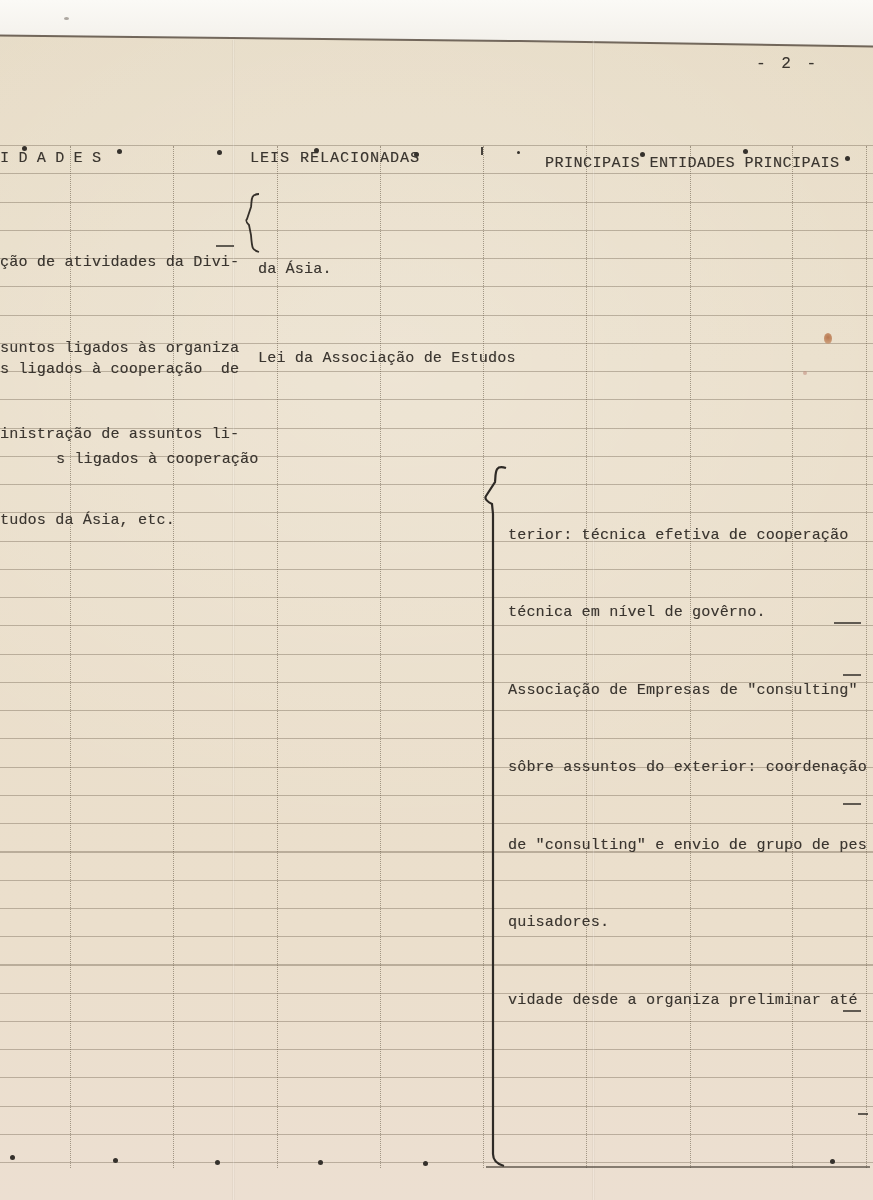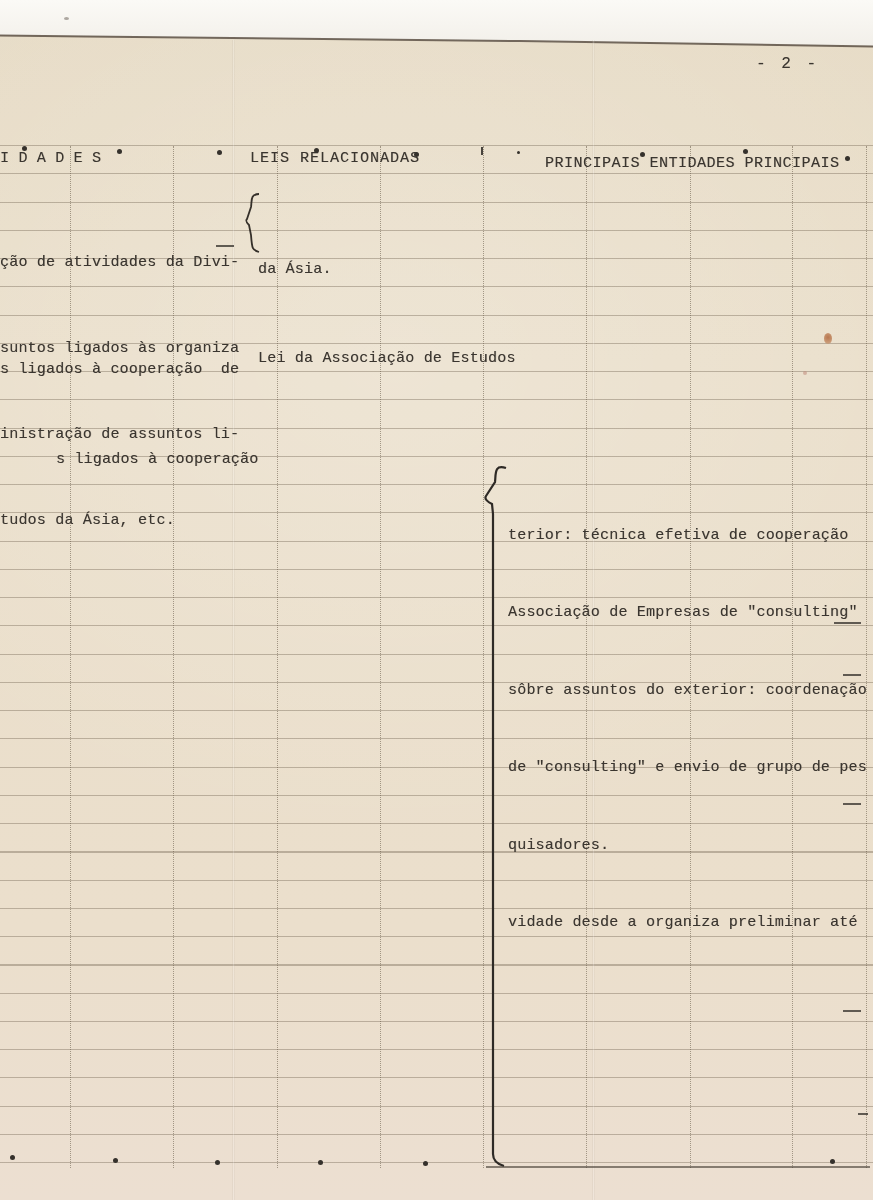--- a/index.html
+++ b/index.html
@@ -96,20 +96,21 @@
   <div class="txt laws-block" style="left:258px;top:196px;">
     <div>da Ásia.</div>
     <div>Lei da Associação de Estudos</div>
   </div>
 
   <svg style="left:480px;top:462px;" width="30" height="712">
     <path d="M26,6 C14,2 16,12 15,20 L6,34 C4,37 8,40 12,42 L13,52 L13,692 C13,698 17,702 24,704" stroke="#2e2a26" stroke-width="2.2" fill="none"></path>
   </svg>
   <div class="txt entities-block" style="left:508px;top:471px;">
     <div>terior: técnica efetiva de cooperação</div>
+    <div>técnica em nível de govêrno.</div>
     <div>Associação de Empresas de "consulting"</div>
     <div>sôbre assuntos do exterior: coordenação</div>
     <div>de "consulting" e envio de grupo de pes</div>
     <div>quisadores.</div>
     <div>vidade desde a organiza preliminar até</div>
     
     
     
     
     

